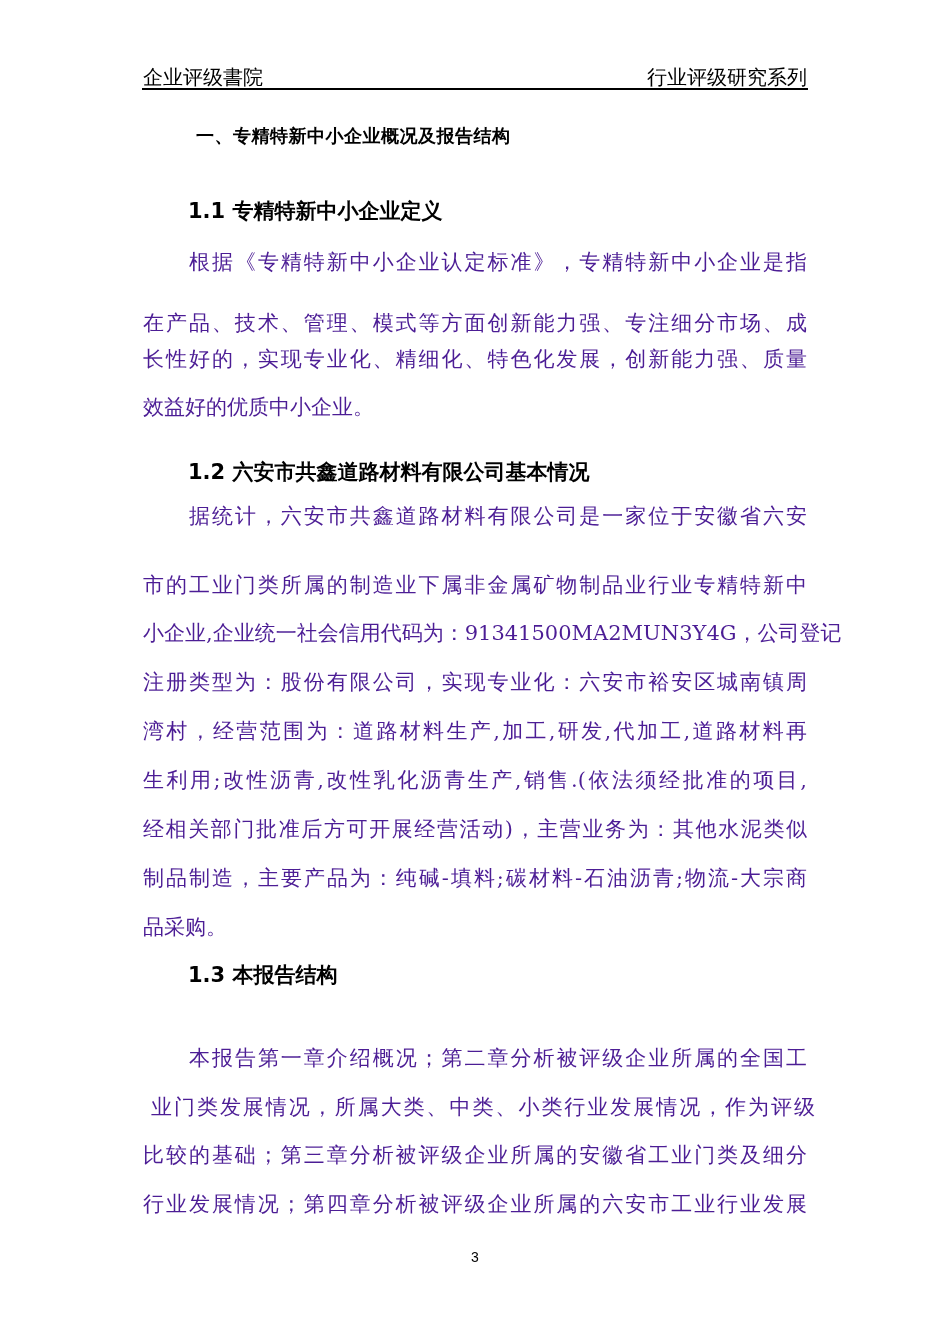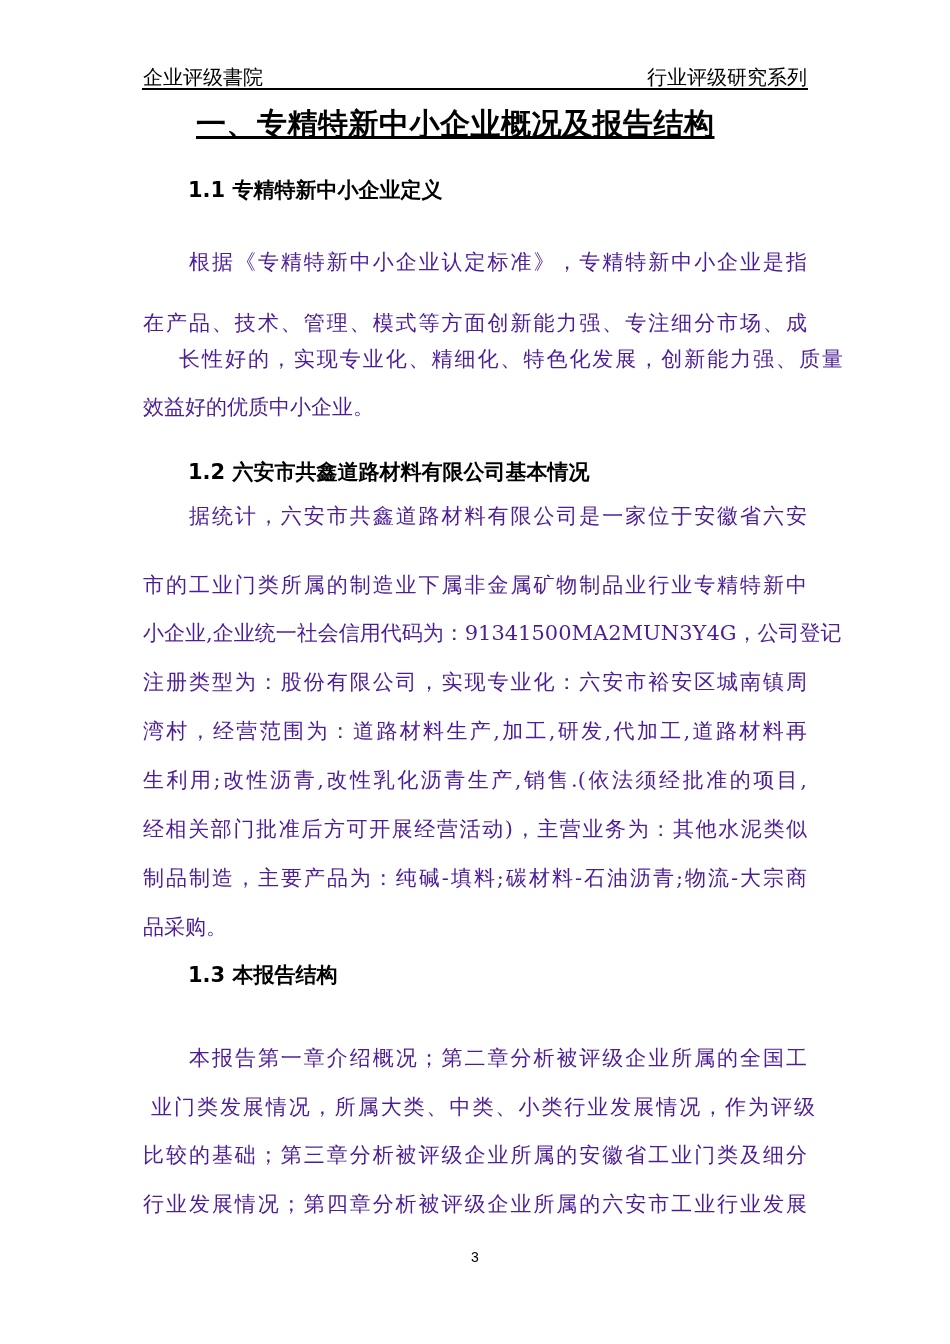--- a/index.html
+++ b/index.html
@@ -5,22 +5,22 @@
   html, body { margin: 0; padding: 0; background: #ffffff; }
   body { width: 950px; height: 1344px; position: relative; overflow: hidden; color: #000; }
   .header-left, .header-right {
     position: absolute; top: 68px; font-family: "DejaVu Sans", sans-serif;
     font-size: 20px; color: #000; line-height: 18px;
   }
   .header-left { left: 143px; }
   .header-right { right: 143px; }
   .header-rule { position: absolute; left: 142px; right: 142px; top: 88px; height: 0; border-top: 2px solid #000; }
   .h1 {
-    position: absolute; left: 196px; top: 106px; font-family: "DejaVu Sans", sans-serif;
-    font-size: 30px; font-weight: bold; line-height: 36px; white-space: nowrap; letter-spacing: 0.5px; text-decoration: underline;
+    position: absolute; left: 196px; top: 118px; font-family: "DejaVu Sans", sans-serif;
+    font-size: 18px; font-weight: bold; line-height: 36px; white-space: nowrap; letter-spacing: 0.5px;
   }
   .h2 {
     position: absolute; left: 188px; font-family: "DejaVu Sans", sans-serif;
     font-size: 21px; font-weight: bold; line-height: 30px; white-space: nowrap;
   }
   .line {
     position: absolute; left: 143px; width: 664px; font-family: "DejaVu Serif", serif;
     font-size: 21px; line-height: 30px; white-space: nowrap; text-align: justify;
     text-align-last: justify; color: #4c1d95;
   }
@@ -35,24 +35,24 @@
 <body>
 
 <div>
   <div class="header-left">企业评级書院</div>
   <div class="header-right">行业评级研究系列</div>
   <div class="header-rule"></div>
 </div>
 
 <div class="h1">一、专精特新中小企业概况及报告结构</div>
 
-<div class="h2" style="top:175px;">1.1 专精特新中小企业定义</div>
+<div class="h2" style="top:196px;">1.1 专精特新中小企业定义</div>
 <div class="line indent" style="top:247px;">根据《专精特新中小企业认定标准》，专精特新中小企业是指</div>
 <div class="line" style="top:295px;margin-top:13px;">在产品、技术、管理、模式等方面创新能力强、专注细分市场、成</div>
-<div class="line" style="top:344px;margin-left:36px;">长性好的，实现专业化、精细化、特色化发展，创新能力强、质量</div>
+<div class="line" style="top:344px;">长性好的，实现专业化、精细化、特色化发展，创新能力强、质量</div>
 <div class="line last" style="top:392px;">效益好的优质中小企业。</div>
 
 <div class="h2" style="top:457px;">1.2 六安市共鑫道路材料有限公司基本情况</div>
 <div class="line indent" style="top:501px;">据统计，六安市共鑫道路材料有限公司是一家位于安徽省六安</div>
 <div class="line" style="top:570px;">市的工业门类所属的制造业下属非金属矿物制品业行业专精特新中</div>
 <div class="line" style="top:618px;">小企业,企业统一社会信用代码为：91341500MA2MUN3Y4G，公司登记</div>
 <div class="line" style="top:667px;">注册类型为：股份有限公司，实现专业化：六安市裕安区城南镇周</div>
 <div class="line" style="top:716px;">湾村，经营范围为：道路材料生产,加工,研发,代加工,道路材料再</div>
 <div class="line" style="top:765px;">生利用;改性沥青,改性乳化沥青生产,销售.(依法须经批准的项目,</div>
 <div class="line" style="top:814px;">经相关部门批准后方可开展经营活动)，主营业务为：其他水泥类似</div>

